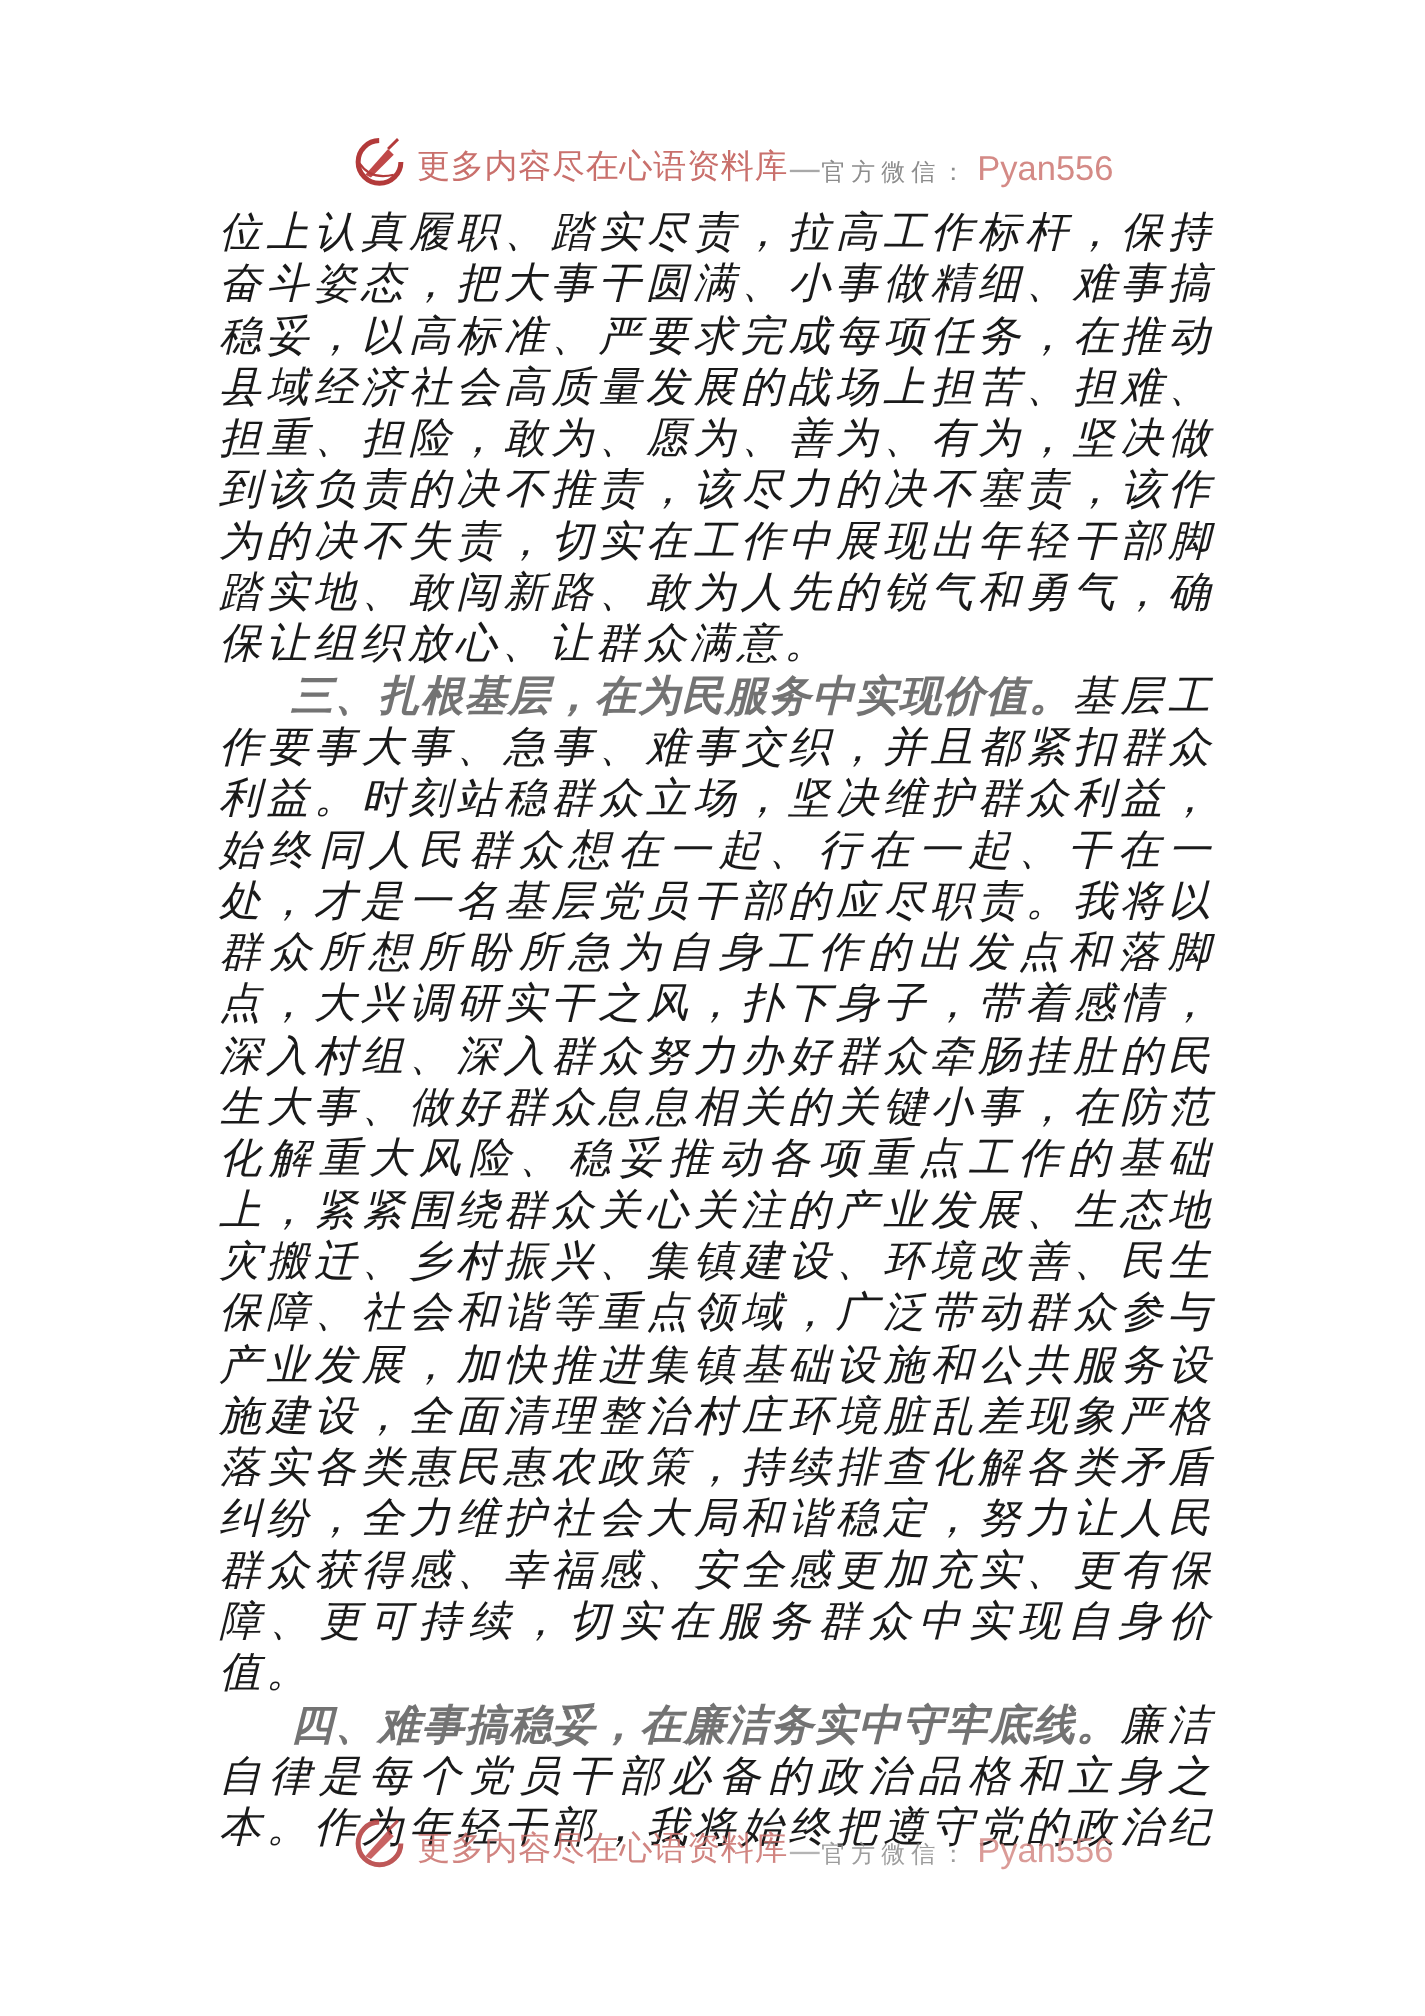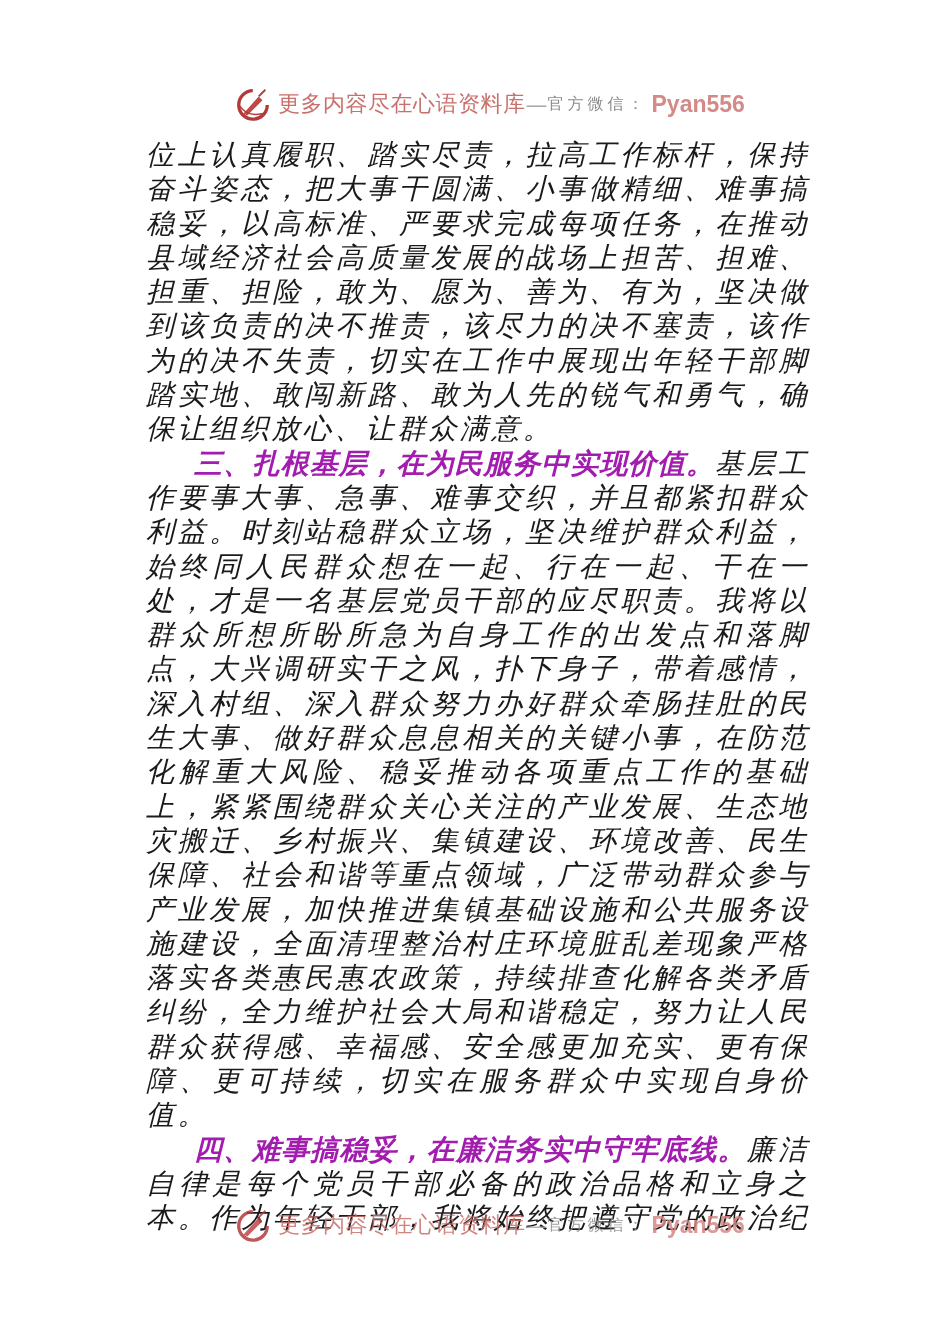--- a/index.html
+++ b/index.html
@@ -1,36 +1,36 @@
 <!DOCTYPE html>
 <html><head>
   <meta charset="utf-8">
   <style>
     html, body { margin: 0; padding: 0; background: #ffffff; }
     body { width: 950px; height: 1344px; position: relative; overflow: hidden; }
     .watermark {
       position: absolute; left: 234px; height: 44px;
-      display: flex; align-items: center; white-space: nowrap;
+      display: flex; align-items: flex-end; white-space: nowrap;
     }
     .watermark.top { top: 82px; }
     .watermark.bottom { top: 1203px; opacity: 0.85; }
     .wm-logo { width: 38px; height: 38px; margin-right: 6px; }
     .wm-cn { font-family: "DejaVu Serif", "Liberation Serif", serif; font-size: 22px; color: #c9706c; letter-spacing: 0.5px; }
     .wm-dash { font-family: "DejaVu Sans", sans-serif; font-size: 22px; color: #a8a8a8; }
     .wm-cn2 { font-family: "DejaVu Serif", serif; font-size: 16px; color: #8c8c8c; letter-spacing: 4px; }
-    .wm-id { font-family: "Liberation Sans", sans-serif; font-size: 23px; color: #d48a86; margin-left: 4px; font-weight: bold; }
+    .wm-id { font-family: "Liberation Sans", sans-serif; font-size: 23px; color: #d48a86; margin-left: 4px; }
     .content {
       position: absolute; left: 146px; top: 138px; width: 664px;
       font-family: "DejaVu Serif", "Liberation Serif", serif;
       font-size: 28px; line-height: 34.3px; color: #1a1a1a;
       letter-spacing: 3.4px; text-align: justify; font-style: italic;
     }
     .content p { margin: 0; }
     .indent { text-indent: 48px; }
-    .bold { font-family: "DejaVu Sans", sans-serif; font-weight: bold; letter-spacing: 0.5px; color: #a21caf; }
+    .bold { font-family: "DejaVu Sans", sans-serif; font-weight: bold; letter-spacing: 0.5px; color: #737373; }
     .cover-bottom {
       position: absolute; left: 0; top: 1232px; width: 950px; height: 112px; background: #fff;
     }
   </style>
 </head>
 <body>
 
 <div class="watermark top">
   <svg class="wm-logo" viewBox="0 0 40 40">
     <circle cx="20" cy="21" r="15" fill="none" stroke="#b33a3a" stroke-width="3.5" stroke-dasharray="70 30"></circle>

